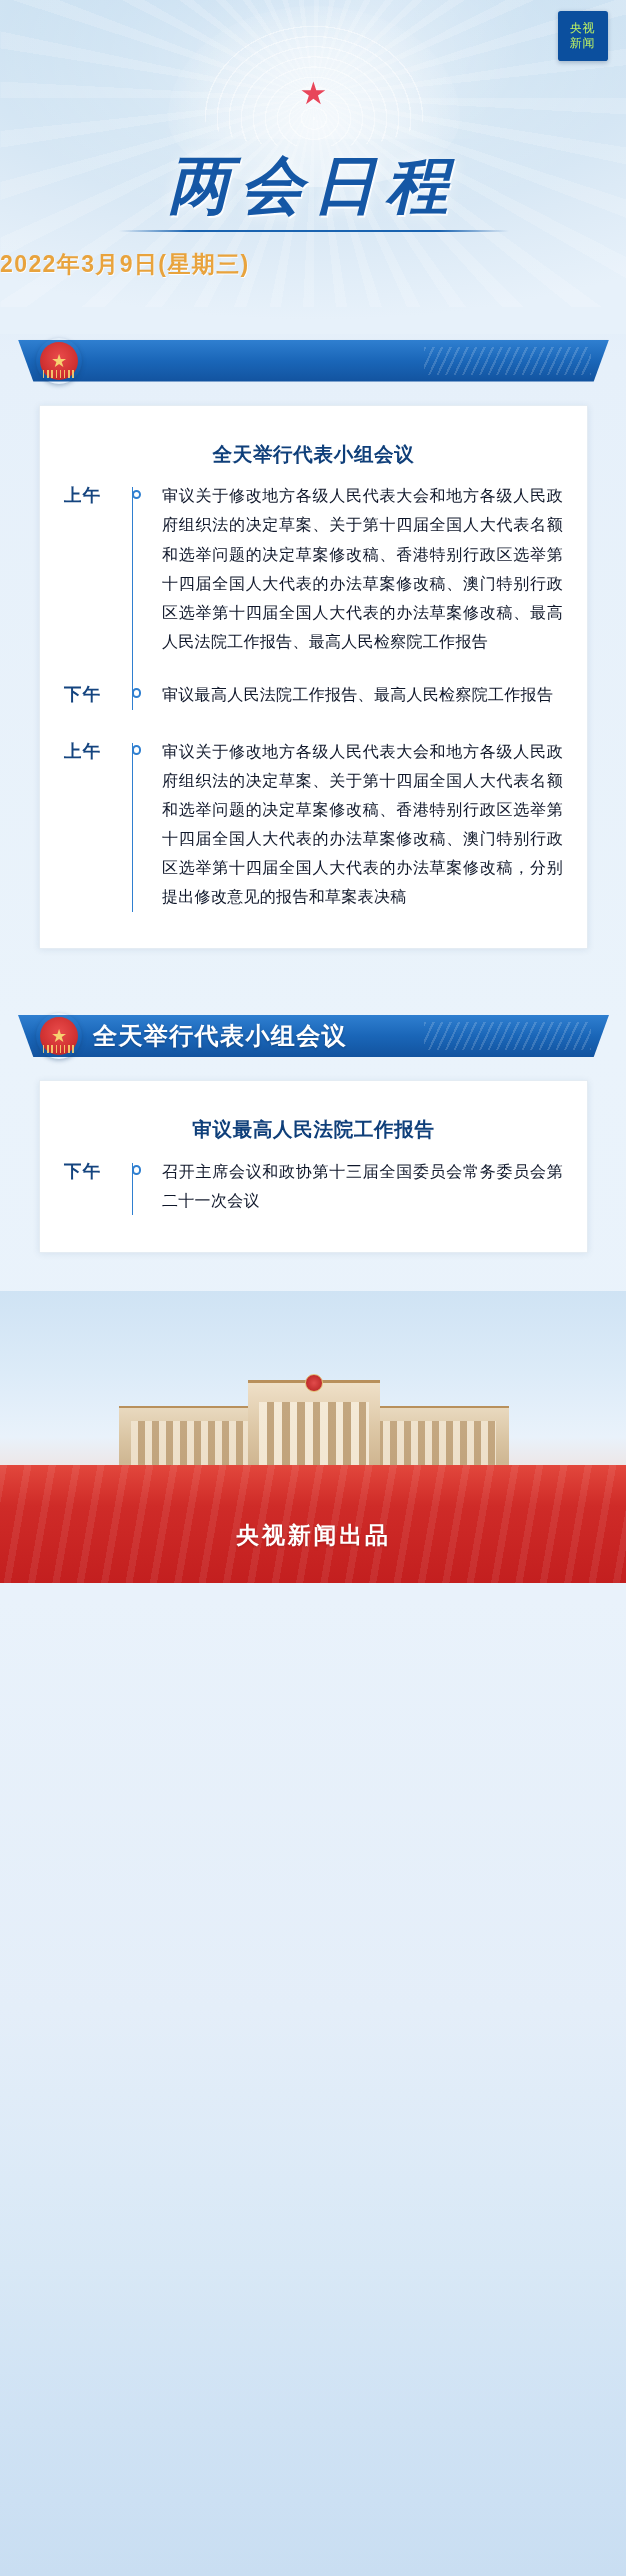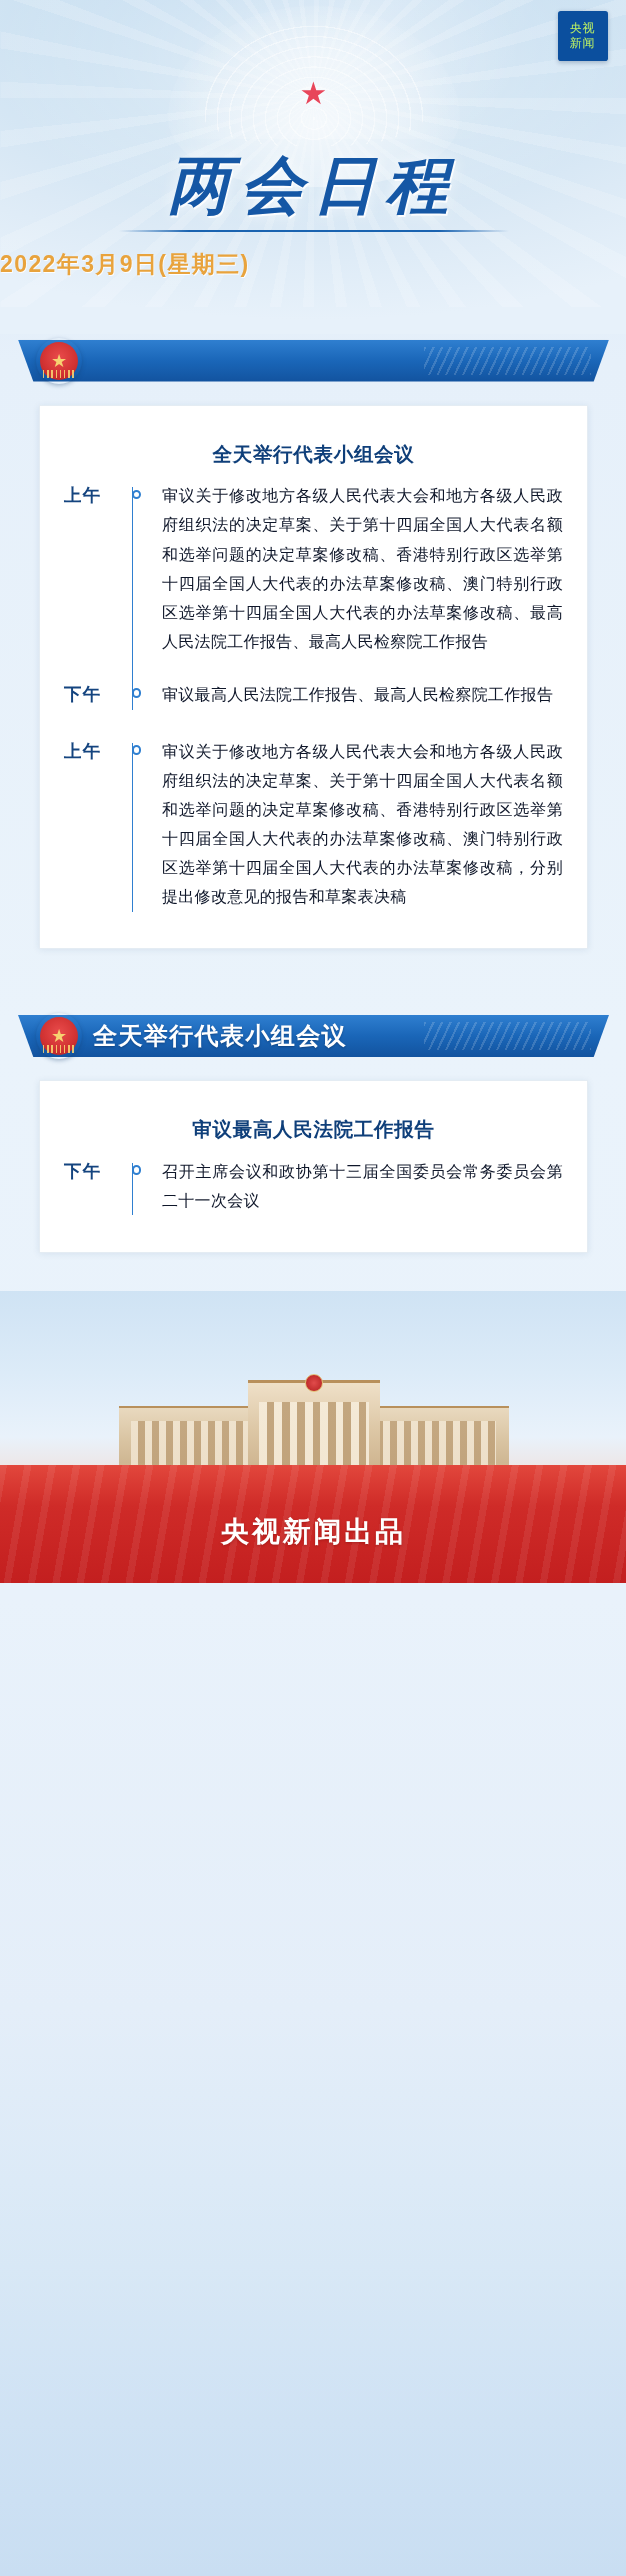--- a/index.html
+++ b/index.html
@@ -392,21 +392,21 @@
     inset: 0;
     background: repeating-linear-gradient(100deg, rgba(255,255,255,0.07) 0 7px, rgba(255,255,255,0) 7px 24px);
   }
   .footer-text {
     position: absolute;
     left: 0;
     right: 0;
     bottom: 32px;
     text-align: center;
     color: #ffffff;
-    font-size: 28px;
+    font-size: 23px;
     font-weight: bold;
     letter-spacing: 2.8px;
     text-shadow: 0 1.4px 2.8px rgba(120,10,10,0.45);
   }
 </style>
 </head>
 <body>
 
 <div class="page">
 

